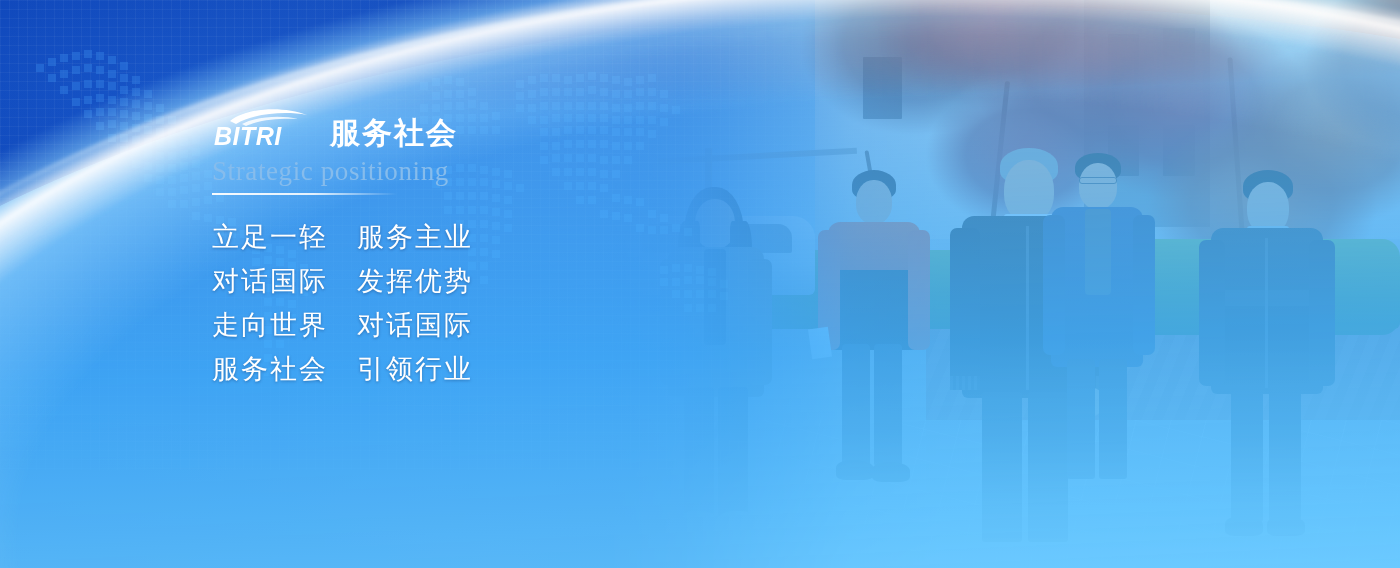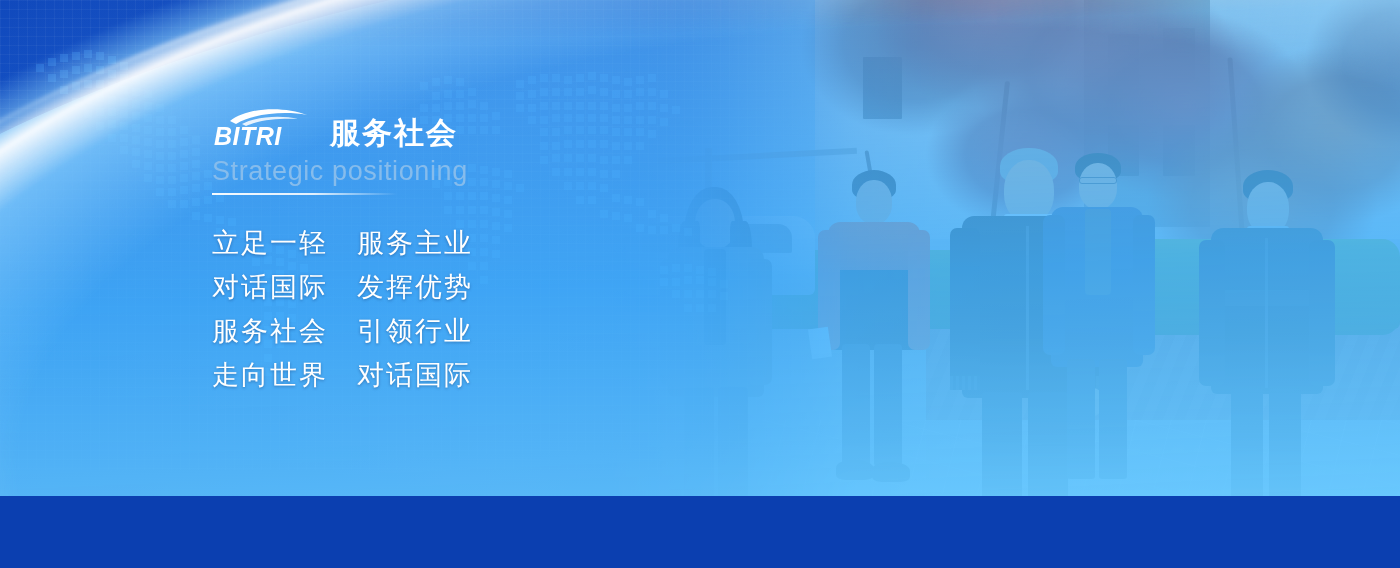--- a/index.html
+++ b/index.html
@@ -3,21 +3,21 @@
 <meta charset="utf-8">
 <title>BITRI Strategic Positioning Banner</title>
 <style>
   * { margin:0; padding:0; box-sizing:border-box; }
   html,body{
     width:1400px; height:568px; overflow:hidden;
     font-family:"Liberation Sans","DejaVu Sans",sans-serif;
     background:#0b3fb0;
   }
   #banner{
-    position:relative; width:1400px; height:496px; overflow:hidden;
+    position:relative; width:1400px; height:568px; overflow:hidden;
     background:#b91c1c;
   }
 
   
   .bg-base{
     position:absolute; inset:0;
     background:
       radial-gradient(120% 90% at 18% 18%, #1554c8 0%, #0e43b6 38%, #0a3aa8 70%, #0a34a0 100%);
   }
   .bg-sheen{
@@ -167,27 +167,27 @@
 
   .logo-row{ display:flex; align-items:flex-end; gap:14px; }
   .logo-mark{ position:relative; width:104px; height:42px; }
   .logo-mark svg{ position:absolute; left:0; top:0; width:104px; height:42px; }
   .logo-cn{
     color:#ffffff; font-size:30px; font-weight:bold; letter-spacing:2px;
     line-height:1; padding-bottom:2px;
   }
   .sub-en{
     margin-top:6px; color:#86bcec; font-size:27px; letter-spacing:.6px;
-    font-weight:400; line-height:1.15;
+    font-weight:400; line-height:1.15;font-family:Liberation Serif, serif;
   }
   .divider{
     margin-top:6px; width:185px; height:2px;
     background:linear-gradient(to right, rgba(255,255,255,0.95) 0%, rgba(255,255,255,0.85) 55%, rgba(255,255,255,0) 100%);
   }
-  .slogans{ margin-top:26px; }
+  .slogans{ margin-top:20px; }
   .slogan-line{
     color:#ffffff; font-size:27px; line-height:44px; letter-spacing:2px;
     white-space:pre; font-weight:400;
     text-shadow:0 1px 3px rgba(0,20,70,.35);
   }
 </style>
 </head>
 <body>
 
 <div id="banner">
@@ -662,18 +662,18 @@
       </div>
       <div class="logo-cn">服务社会</div>
     </div>
 
     <div class="sub-en">Strategic positioning</div>
     <div class="divider"></div>
 
     <div class="slogans">
       <div class="slogan-line">立足一轻　服务主业</div>
       <div class="slogan-line">对话国际　发挥优势</div>
+      <div class="slogan-line">走向世界　对话国际</div>
       <div class="slogan-line">服务社会　引领行业</div>
-      <div class="slogan-line">走向世界　对话国际</div>
     </div>
   </div>
 
 </div>
 
 </body></html>

